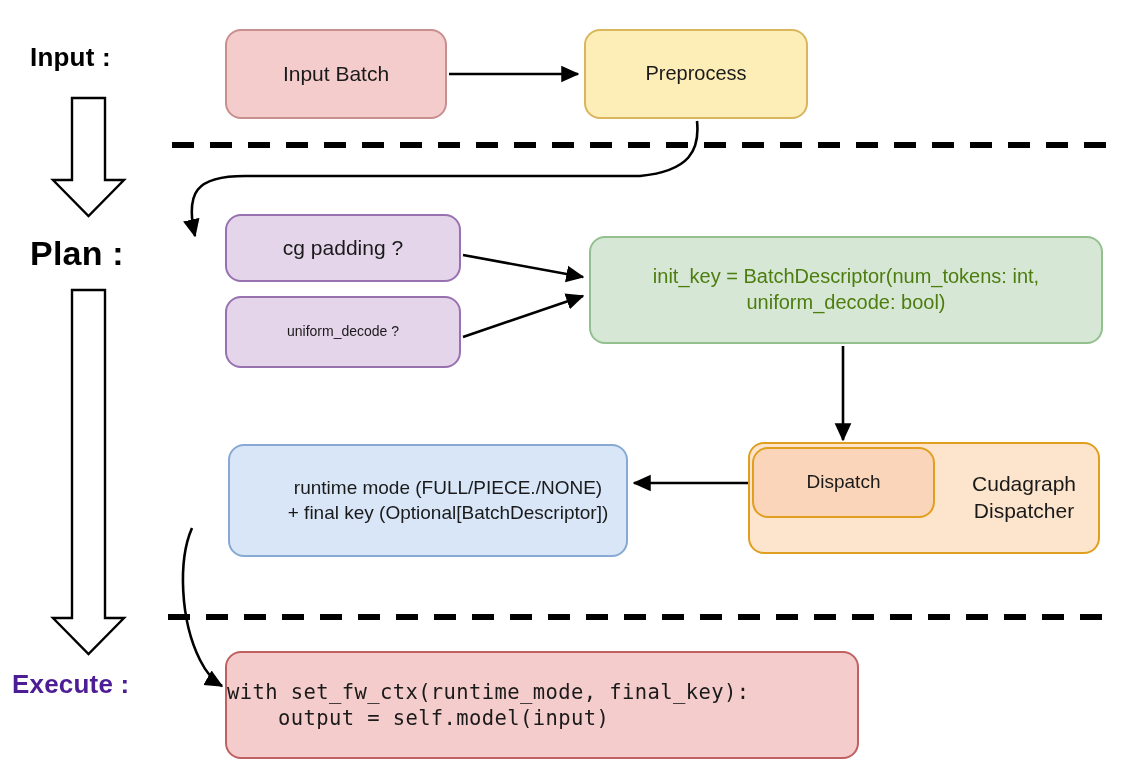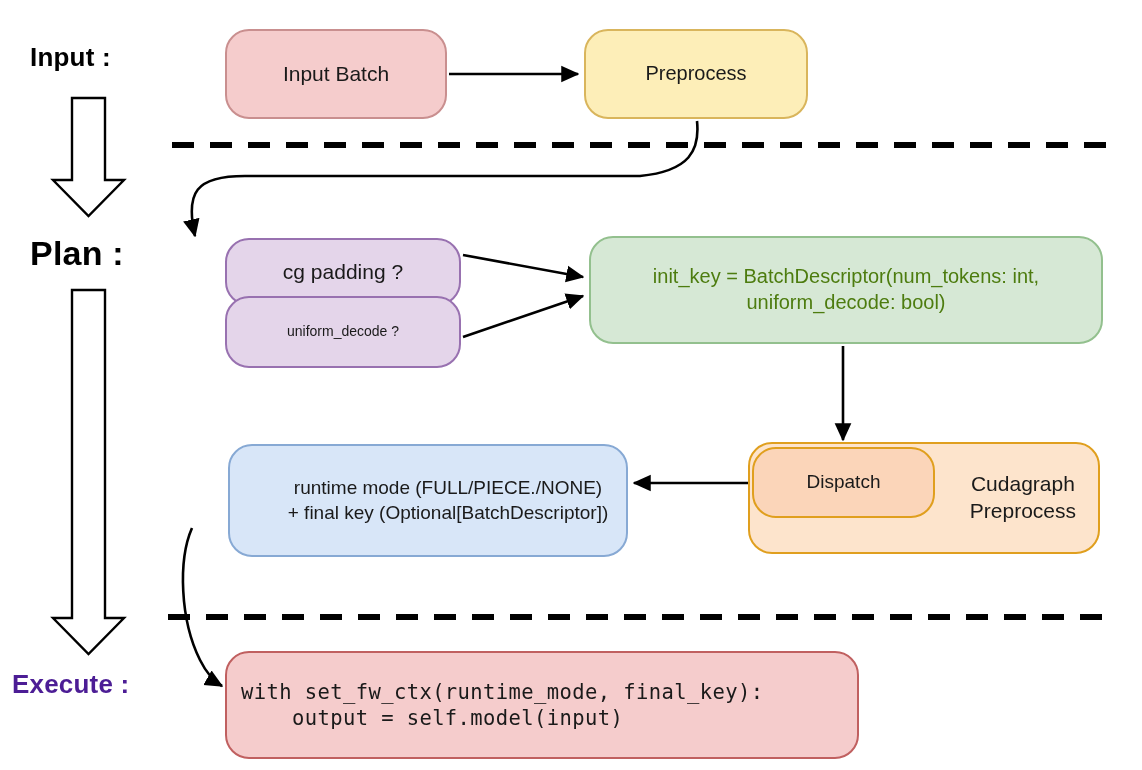--- a/index.html
+++ b/index.html
@@ -26,40 +26,39 @@
     height: 770px;
     pointer-events: none;
   }
   .node {
     position: absolute;
     box-sizing: border-box;
     display: flex;
     align-items: center;
     justify-content: center;
     text-align: center;
-    border-radius: 24px;
+    border-radius: 16px;
     border-width: 2px;
     border-style: solid;
     color: #1a1a1a;
     line-height: 1.28;
     white-space: pre-line;
   }
   .stage-label {
     position: absolute;
     font-weight: bold;
     color: #000000;
     white-space: nowrap;
     letter-spacing: 0.2px;
   }
   .code-node {
     font-family: "DejaVu Sans Mono", "Liberation Mono", monospace;
     justify-content: flex-start;
     text-align: left;
     white-space: pre;
-    padding-left: 14px;
     letter-spacing: 0.4px;
   }
 
   
   #node-input-batch      { left: 225px; top: 29px;  width: 222px; height: 90px;  font-size: 21px; }
   #node-preprocess       { left: 584px; top: 29px;  width: 224px; height: 90px;  font-size: 20px; }
   #node-cg-padding       { left: 225px; top: 214px; width: 236px; height: 68px;  font-size: 21px; }
   #node-uniform-decode   { left: 225px; top: 296px; width: 236px; height: 72px;  font-size: 14px; }
   #node-init-key         { left: 589px; top: 236px; width: 514px; height: 108px; font-size: 20px; }
   #node-runtime-mode     { left: 228px; top: 444px; width: 400px; height: 113px; font-size: 19px; padding-left: 40px; }
@@ -106,31 +105,31 @@
   </svg>
 
   <div class="stage-label" id="label-input" style="color: rgb(0, 0, 0);">Input :</div>
   <div class="stage-label" id="label-plan" style="color: rgb(0, 0, 0);">Plan :</div>
   <div class="stage-label" id="label-execute" style="color: #4c1d95;">Execute :</div>
 
   <div class="node" id="node-input-batch" style="background-color: rgb(245, 204, 204); border-color: rgb(201, 143, 143); color: rgb(26, 26, 26);">Input Batch</div>
 
   <div class="node" id="node-preprocess" style="background-color: rgb(253, 238, 184); border-color: rgb(217, 181, 92); color: rgb(26, 26, 26);">Preprocess</div>
 
-  <div class="node" id="node-cg-padding" style="background-color: rgb(228, 213, 234); border-color: rgb(152, 113, 176); color: rgb(26, 26, 26); margin-top: 24px;">cg padding ?</div>
+  <div class="node" id="node-cg-padding" style="background-color: rgb(228, 213, 234); border-color: rgb(152, 113, 176); color: rgb(26, 26, 26);">cg padding ?</div>
 
   <div class="node" id="node-uniform-decode" style="background-color: rgb(228, 213, 234); border-color: rgb(152, 113, 176); color: rgb(26, 26, 26);">uniform_decode ?</div>
 
   <div class="node" id="node-init-key" style="background-color: rgb(214, 232, 213); border-color: rgb(147, 192, 142); color: #4d7c0f;">init_key = BatchDescriptor(num_tokens: int,
 uniform_decode: bool)</div>
 
   <div class="node" id="node-runtime-mode" style="background-color: rgb(216, 230, 248); border-color: rgb(135, 169, 212); color: rgb(26, 26, 26);">runtime mode (FULL/PIECE./NONE)
 + final key (Optional[BatchDescriptor])</div>
 
   <div class="node" id="node-cudagraph-outer" style="background-color: rgb(253, 228, 204); border-color: rgb(224, 159, 30); color: rgb(26, 26, 26);">Cudagraph
-Preprocess</div>
+Dispatcher</div>
 
   <div class="node" id="node-dispatch-inner" style="background-color: rgb(251, 213, 185); border-color: rgb(224, 159, 30); color: rgb(26, 26, 26);">Dispatch</div>
 
   <div class="node code-node" id="node-code" style="background-color: rgb(245, 204, 204); border-color: rgb(192, 96, 96); color: rgb(26, 26, 26);">with set_fw_ctx(runtime_mode, final_key):
     output = self.model(input)</div>
 
 </div>
 
 </body></html>

